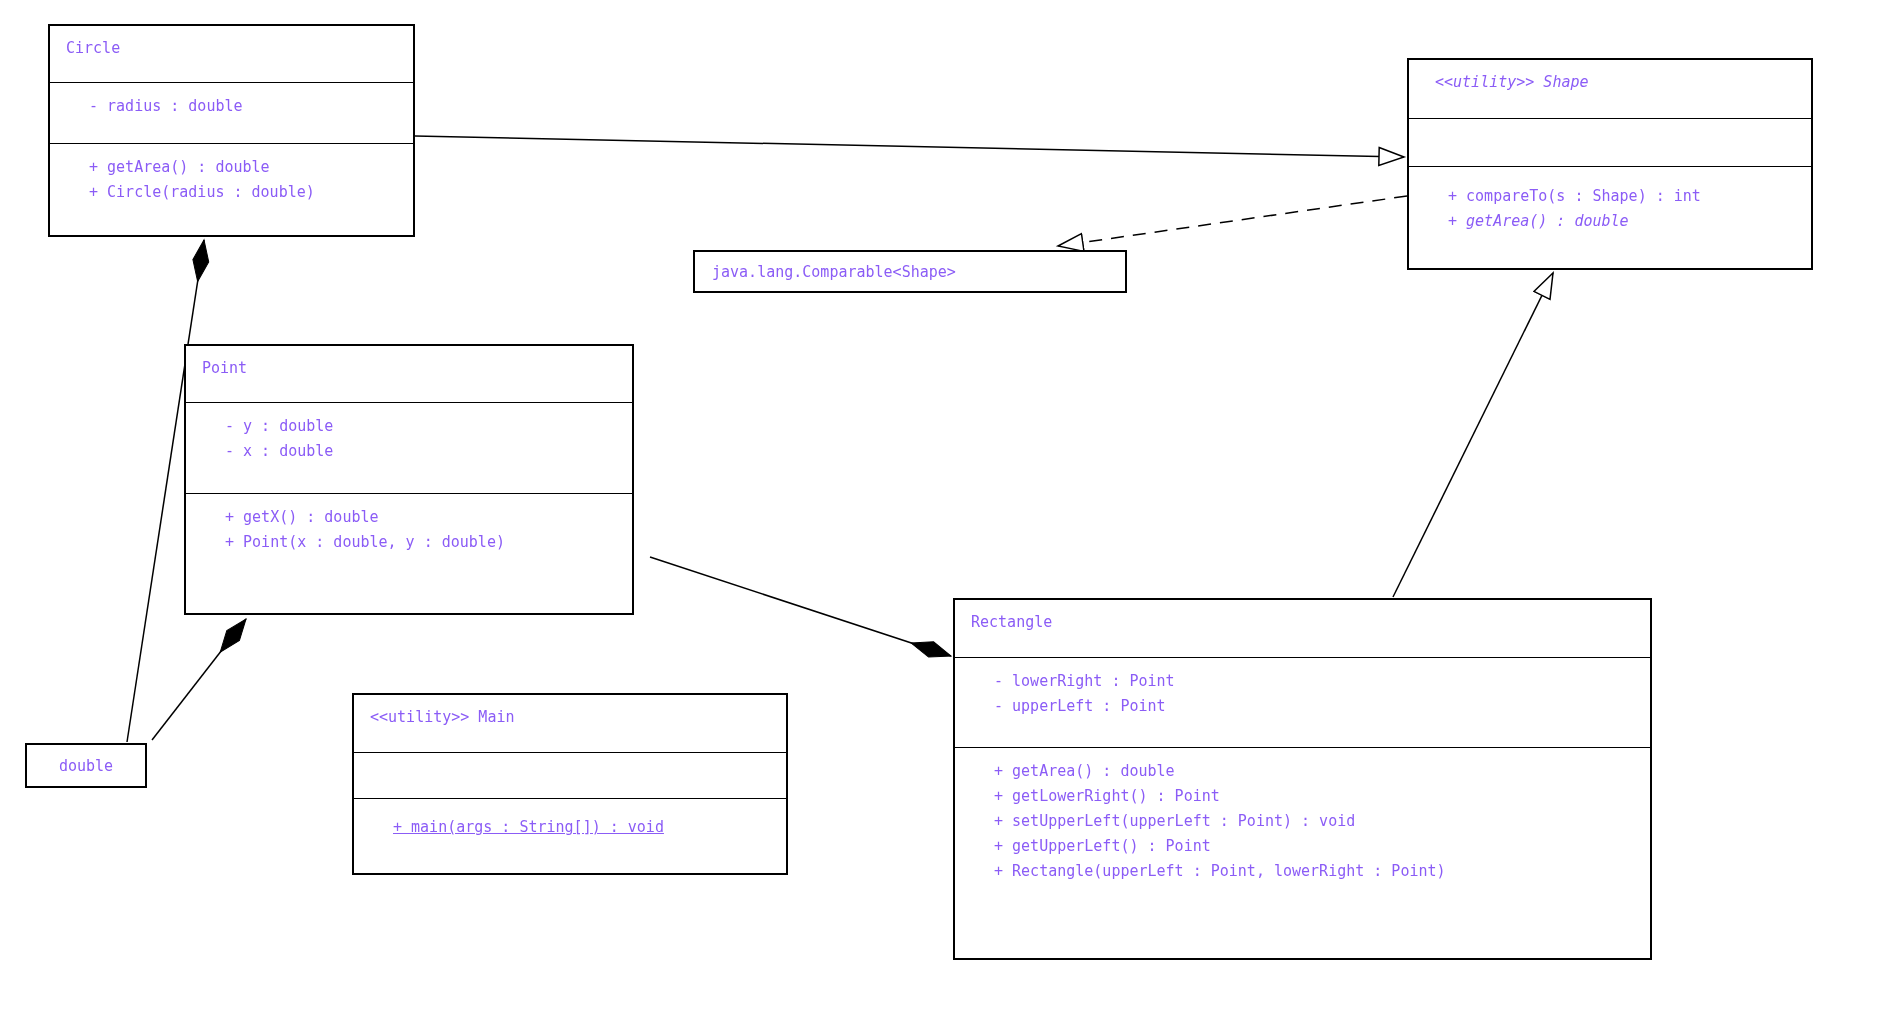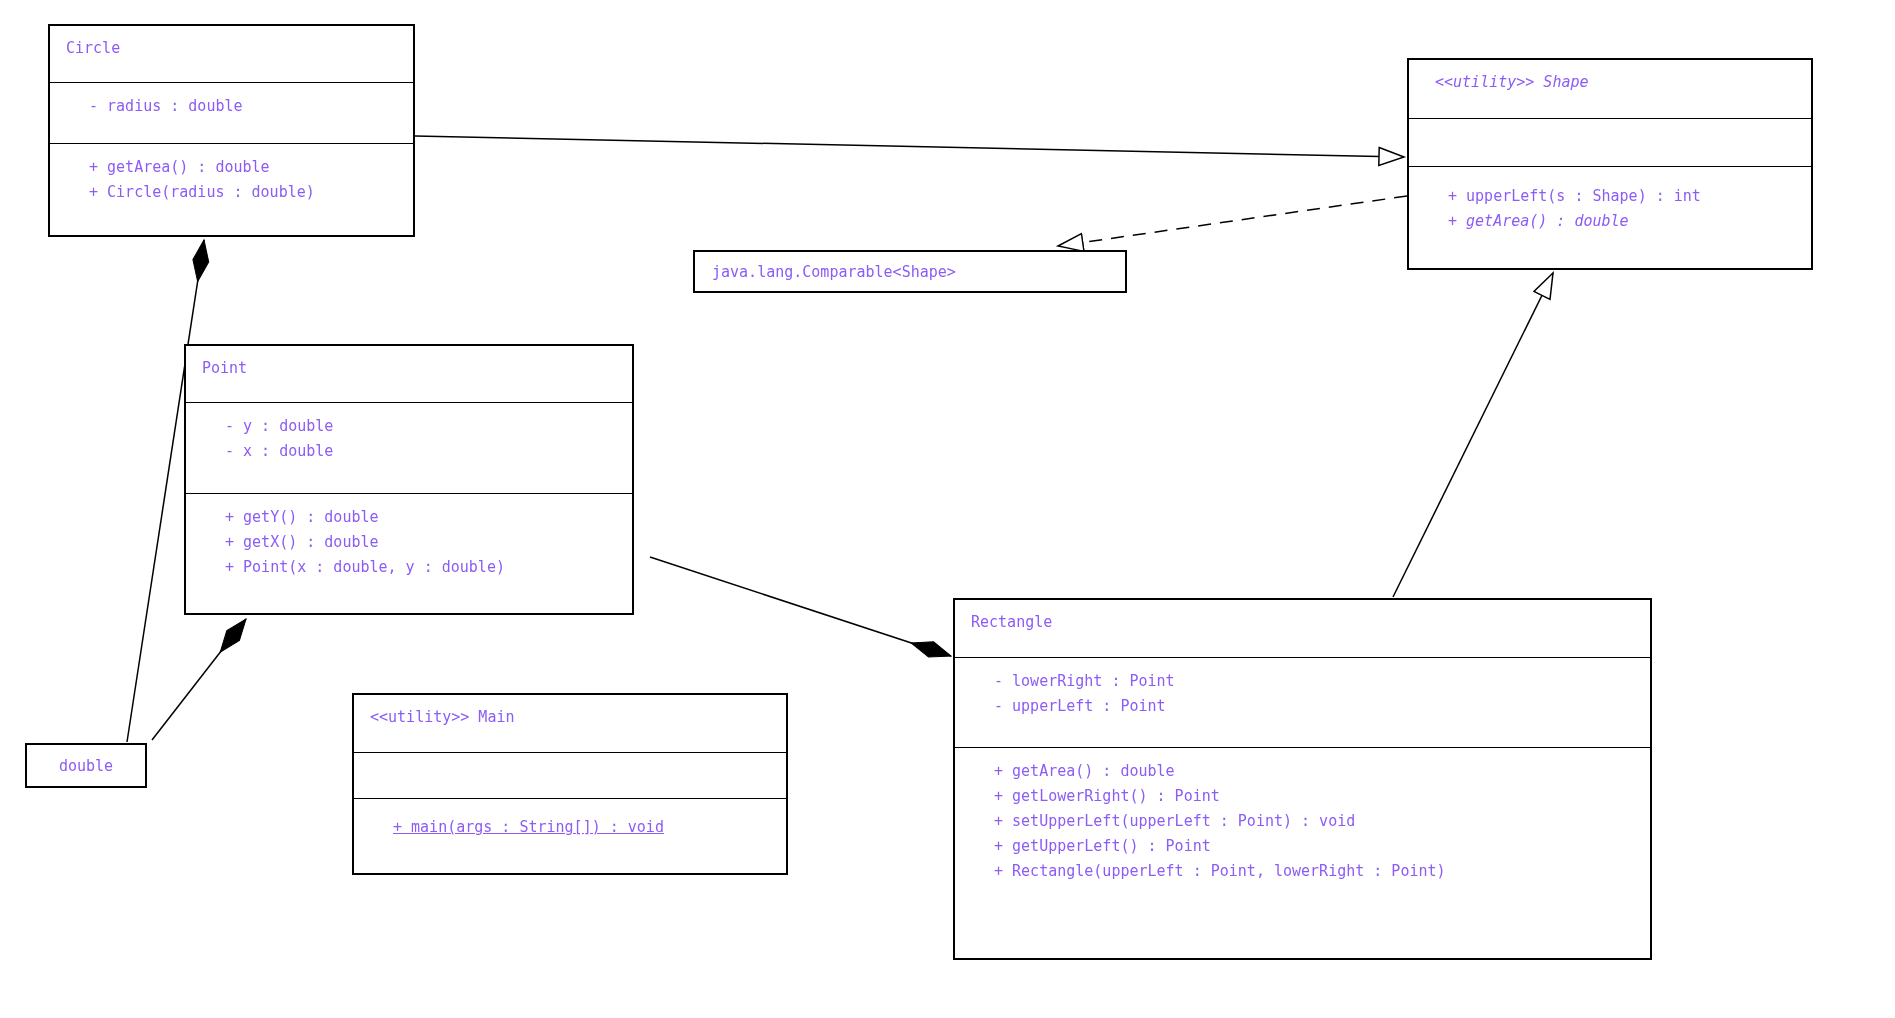--- a/index.html
+++ b/index.html
@@ -95,39 +95,38 @@
         <div class="member">+ Circle(radius : double)</div>
       </div>
   </div>
 
   <div class="uml-class" style="left:1407px; top:58px; width:406px; height:212px;">
     <div class="cmp" style="height:58px;padding-left:26px;">
       <span class="title-text italic">&lt;&lt;utility&gt;&gt; Shape</span>
     </div>
     <div class="cmp members" style="height:48px;"></div>
     <div class="cmp members grow" style="padding-top:17px;">
-        <div class="member">+ upperLeft(s : Shape) : int</div>
+        <div class="member">+ compareTo(s : Shape) : int</div>
         <div class="member italic">+ getArea() : double</div>
       </div>
   </div>
 
   <div class="uml-note left-pad" style="left:693px; top:250px; width:434px; height:43px;">
     <span class="title-text">java.lang.Comparable&lt;Shape&gt;</span>
   </div>
 
   <div class="uml-class" style="left:184px; top:344px; width:450px; height:271px;">
     <div class="cmp" style="height:56px;">
       <span class="title-text">Point</span>
     </div>
     <div class="cmp members" style="height:91px;">
         <div class="member">- y : double</div>
         <div class="member">- x : double</div>
       </div>
     <div class="cmp members grow">
-        <div class="member">+ getY() : double</div>
         <div class="member">+ getX() : double</div>
         <div class="member">+ Point(x : double, y : double)</div>
       </div>
   </div>
 
   <div class="uml-class" style="left:352px; top:693px; width:436px; height:182px;">
     <div class="cmp" style="height:57px;">
       <span class="title-text">&lt;&lt;utility&gt;&gt; Main</span>
     </div>
     <div class="cmp members" style="height:46px;"></div>

